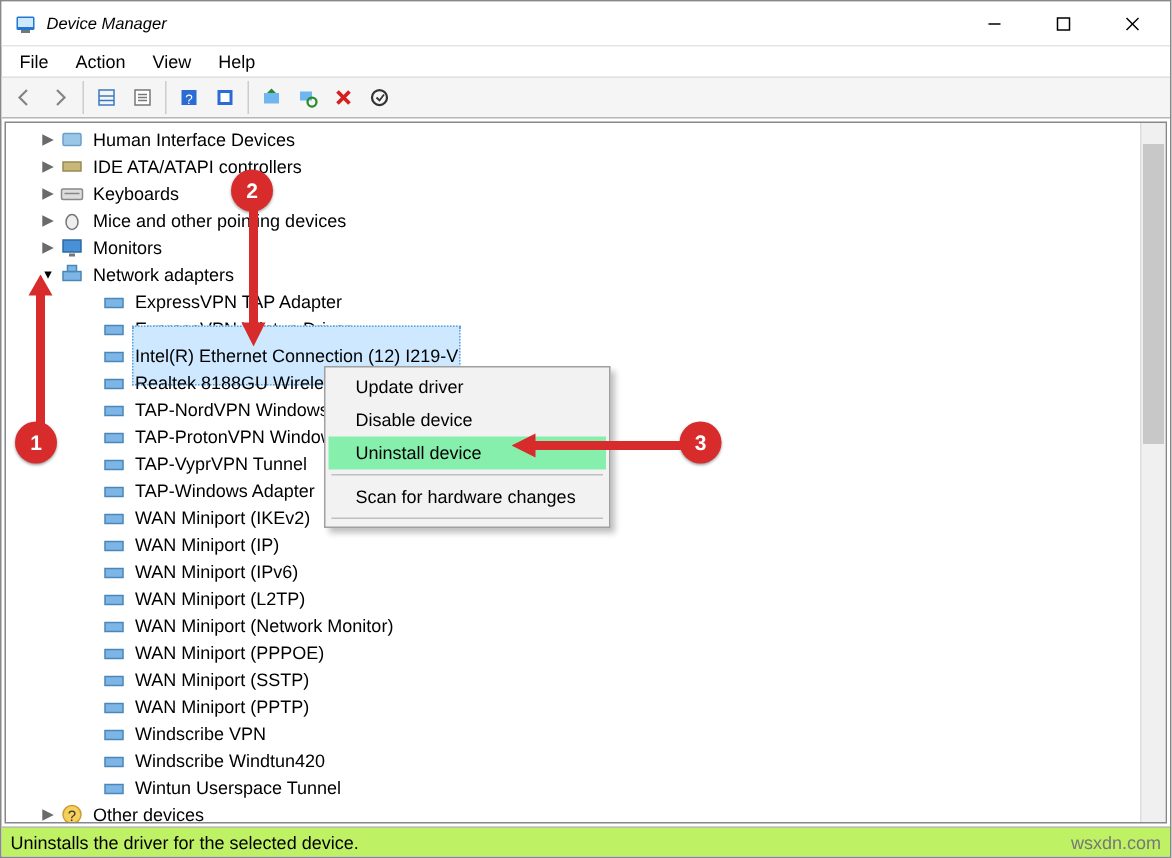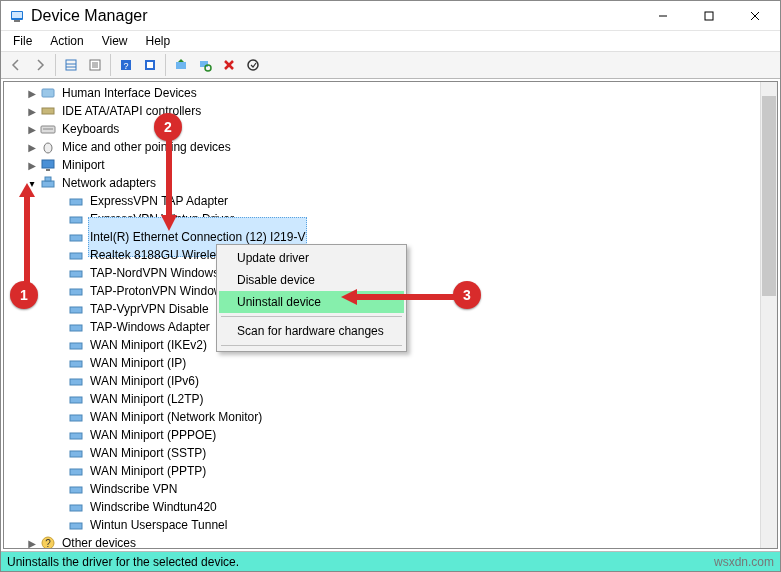--- a/index.html
+++ b/index.html
@@ -16,21 +16,21 @@
   }
   .titlebar {
     height: 30px;
     display: flex;
     align-items: center;
     padding: 0 2px 0 8px;
     background: #fff;
     border-bottom: 1px solid #e5e5e5;
   }
   .titlebar .app-icon { width: 16px; height: 16px; margin-right: 6px; }
-  .titlebar .title { flex: 1; font-size: 16px; }
+  .titlebar .title { flex: 1; font-size: 11px; font-style: italic; }
   .win-controls { display: flex; }
   .win-btn { width: 46px; height: 30px; display:flex; align-items:center; justify-content:center; }
   .menubar {
     height: 20px;
     display: flex;
     align-items: center;
     padding: 0 4px;
     gap: 2px;
   }
   .menubar span { padding: 20px 8px; }
@@ -88,21 +88,21 @@
   }
   .row .icn { width:16px; height:16px; margin-right:4px; display:flex; align-items:center; justify-content:center; }
   .row .lbl { padding: 1px 2px; }
   .row.selected .lbl { background:#cde8ff; border:1px dotted #5aa3e0; padding:12px 1px; }
   .indent-1 { padding-left: 18px; }
   .indent-3 { padding-left: 60px; }
   .statusbar {
     position:absolute; left:0; right:0; bottom:0;
     height:20px; border-top:1px solid #bbb;
     display:flex; align-items:center; padding:0 6px;
-    font-size:12px; background:#5eead4;
+    font-size:12px; background:#bef264;
     justify-content:space-between;
   }
   .context-menu {
     position:absolute;
     left: 215px; top: 243px;
     width: 191px;
     background:#f2f2f2;
     border:1px solid #a0a0a0;
     box-shadow: 3px 3px 4px rgba(0,0,0,.25);
     padding:2px;
@@ -276,21 +276,21 @@
     </div>
 
     <div class="row indent-1">
       <span class="exp">▶</span>
       <span class="icn">
           <svg width="16" height="16">
             <rect x="2" y="3" width="12" height="8" fill="#4a90d6" stroke="#2d6aa8"></rect>
             <rect x="6" y="12" width="4" height="2" fill="#777"></rect>
           </svg>
         </span>
-      <span class="lbl">Miniport</span>
+      <span class="lbl">Monitors</span>
     </div>
 
     <div class="row indent-1">
       <span class="exp" style="color:#000">▾</span>
       <span class="icn">
           <svg width="16" height="16">
             <rect x="2" y="6" width="12" height="6" fill="#7db6e6" stroke="#4a86b8"></rect>
             <rect x="5" y="2" width="6" height="4" fill="#7db6e6" stroke="#4a86b8"></rect>
           </svg>
         </span>
@@ -344,21 +344,21 @@
           </svg>
         </span>
         <span class="lbl">TAP-ProtonVPN Windows</span>
       </div>
     <div class="row indent-3">
         <span class="icn">
           <svg width="16" height="16">
             <rect x="2" y="6" width="12" height="6" fill="#7db6e6" stroke="#4a86b8"></rect>
           </svg>
         </span>
-        <span class="lbl">TAP-VyprVPN Disable</span>
+        <span class="lbl">TAP-VyprVPN Tunnel</span>
       </div>
     <div class="row indent-3">
         <span class="icn">
           <svg width="16" height="16">
             <rect x="2" y="6" width="12" height="6" fill="#7db6e6" stroke="#4a86b8"></rect>
           </svg>
         </span>
         <span class="lbl">TAP-Windows Adapter</span>
       </div>
     <div class="row indent-3">

